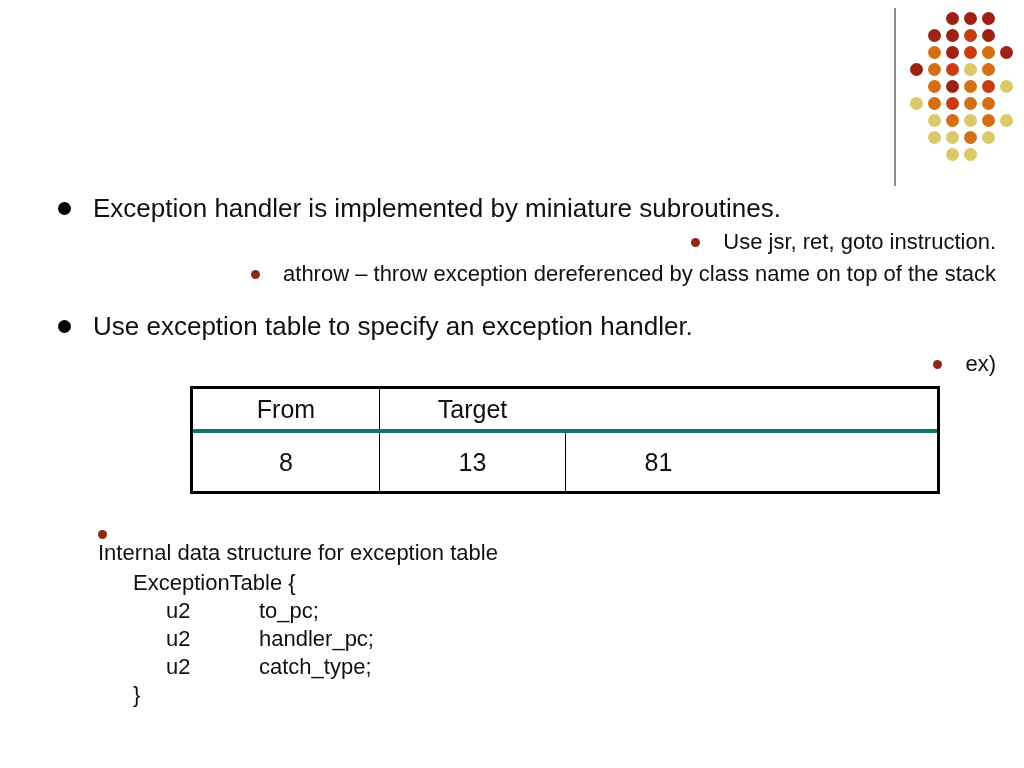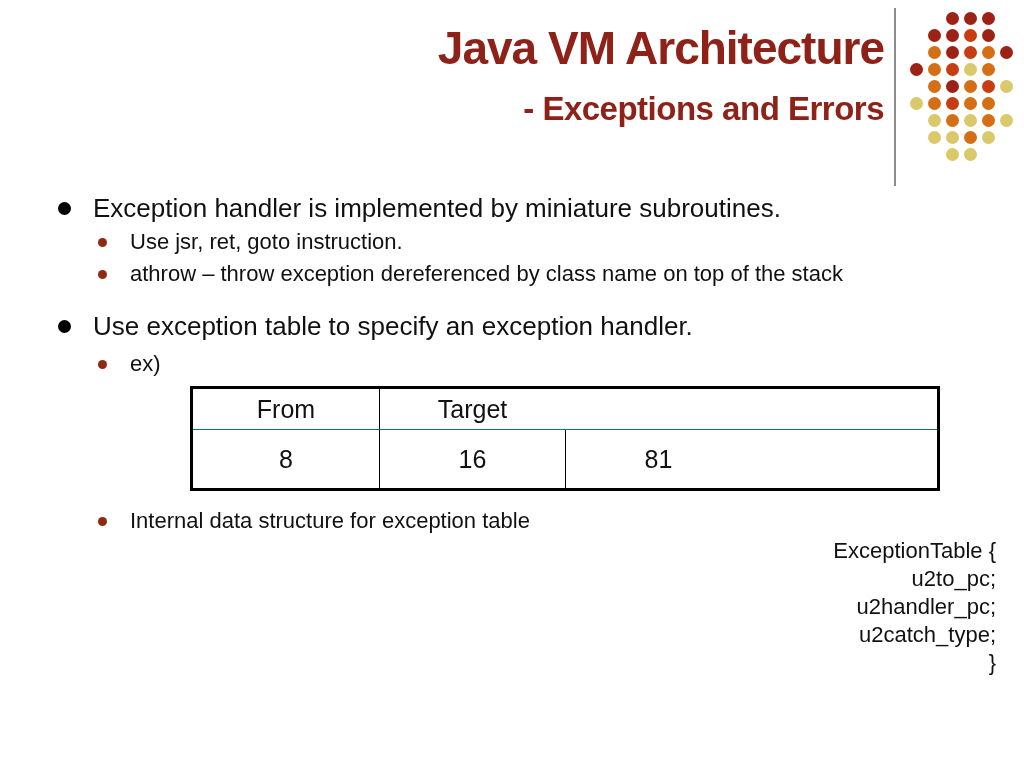--- a/index.html
+++ b/index.html
@@ -20,59 +20,55 @@
     display:grid; grid-template-columns:repeat(6,18px); grid-auto-rows:17px;
   }
   .pattern-dot { width:13px; height:13px; border-radius:50%; margin:2px; }
 
   
   .body { position:absolute; top:188px; left:58px; right:28px; }
 
   .l1 { display:flex; align-items:flex-start; font-size:26px; line-height:32px; color:#111; }
   .l1 .dot1 { flex:0 0 13px; width:13px; height:13px; border-radius:50%; background:#000; margin-top:10px; margin-right:22px; }
 
-  .l2 { display:flex; align-items:flex-start; margin-left:40px; font-size:22px; line-height:28px; color:#111; }
+  .l2 { display:flex; align-items:flex-start; margin-left:40px; font-size:22px; line-height:28px; color:#111;justify-content:flex-end; }
   .l2 .dot2 { flex:0 0 9px; width:9px; height:9px; border-radius:50%; background:var(--accent-dot, #8e2a12); margin-top:10px; margin-right:23px; }
   .l2 .txt { max-width:825px; }
 
   .mt-first { margin-top:4px; }
   .mt-sub   { margin-top:4px; }
   .mt-b2    { margin-top:22px; }
   .mt-ex    { margin-top:8px; }
-  .mt-int   { margin-top:16px; }
+  .mt-int   { margin-top:26px;flex-direction:column; }
 
   
   .ex-table { margin:8px 0 0 132px; width:750px; border:3px solid #000; background:#fff; }
   .t-row { display:grid; grid-template-columns:1fr 1fr 1fr 1fr; }
-  .t-row.head { border-bottom:1px solid #0f766e; }
+  .t-row.head { border-bottom:4px solid #0f766e; }
   .t-cell {
     border-left:1px solid #000;
     display:flex; align-items:center; justify-content:center;
     text-align:center;
   }
   .t-row .t-cell:first-child { border-left:none; }
   .head .t-cell { height:40px; font-size:25px; }
   .data .t-cell { height:58px; font-size:25px; }
   .data .t-cell.small { font-size:20px; line-height:23px; padding:0 30px; }
 
   
-  .code { margin-left:75px; margin-top:2px; font-size:22px; line-height:28px; color:#111;text-align:right; }
+  .code { margin-left:75px; margin-top:2px; font-size:22px; line-height:28px; color:#111; }
   .code-field { padding-left:33px; }
   .code-type { display:inline-block; width:93px; }
 </style>
 </head>
 <body>
 
 <div class="slide">
 
   <div class="title-area">
-    <div class="titles">
-      <div class="title-main">Java VM Architecture</div>
-      <div class="title-sub">- Exceptions and Errors</div>
-    </div>
     <div class="vline"></div>
     <div class="dots-grid">
         <span class="pattern-dot" style="visibility: hidden;"></span>
         <span class="pattern-dot" style="visibility: hidden;"></span>
         <span class="pattern-dot" style="background: rgb(155, 34, 20);"></span>
         <span class="pattern-dot" style="background: rgb(155, 34, 20);"></span>
         <span class="pattern-dot" style="background: rgb(155, 34, 20);"></span>
         <span class="pattern-dot" style="visibility: hidden;"></span>
         <span class="pattern-dot" style="visibility: hidden;"></span>
         <span class="pattern-dot" style="background: rgb(155, 34, 20);"></span>
@@ -152,21 +148,21 @@
       <span class="txt">ex)</span>
     </div>
 
     <div class="ex-table">
       <div class="t-row head">
         <div class="t-cell">From</div>
         <div class="t-cell">Target</div>
       </div>
       <div class="t-row data">
         <div class="t-cell">8</div>
-        <div class="t-cell">16</div>
+        <div class="t-cell">13</div>
         <div class="t-cell">81</div>
       </div>
     </div>
 
     <div class="l2 mt-int">
       <span class="dot2"></span>
       <span class="txt">Internal data structure for exception table</span>
     </div>
 
     <div class="code">

